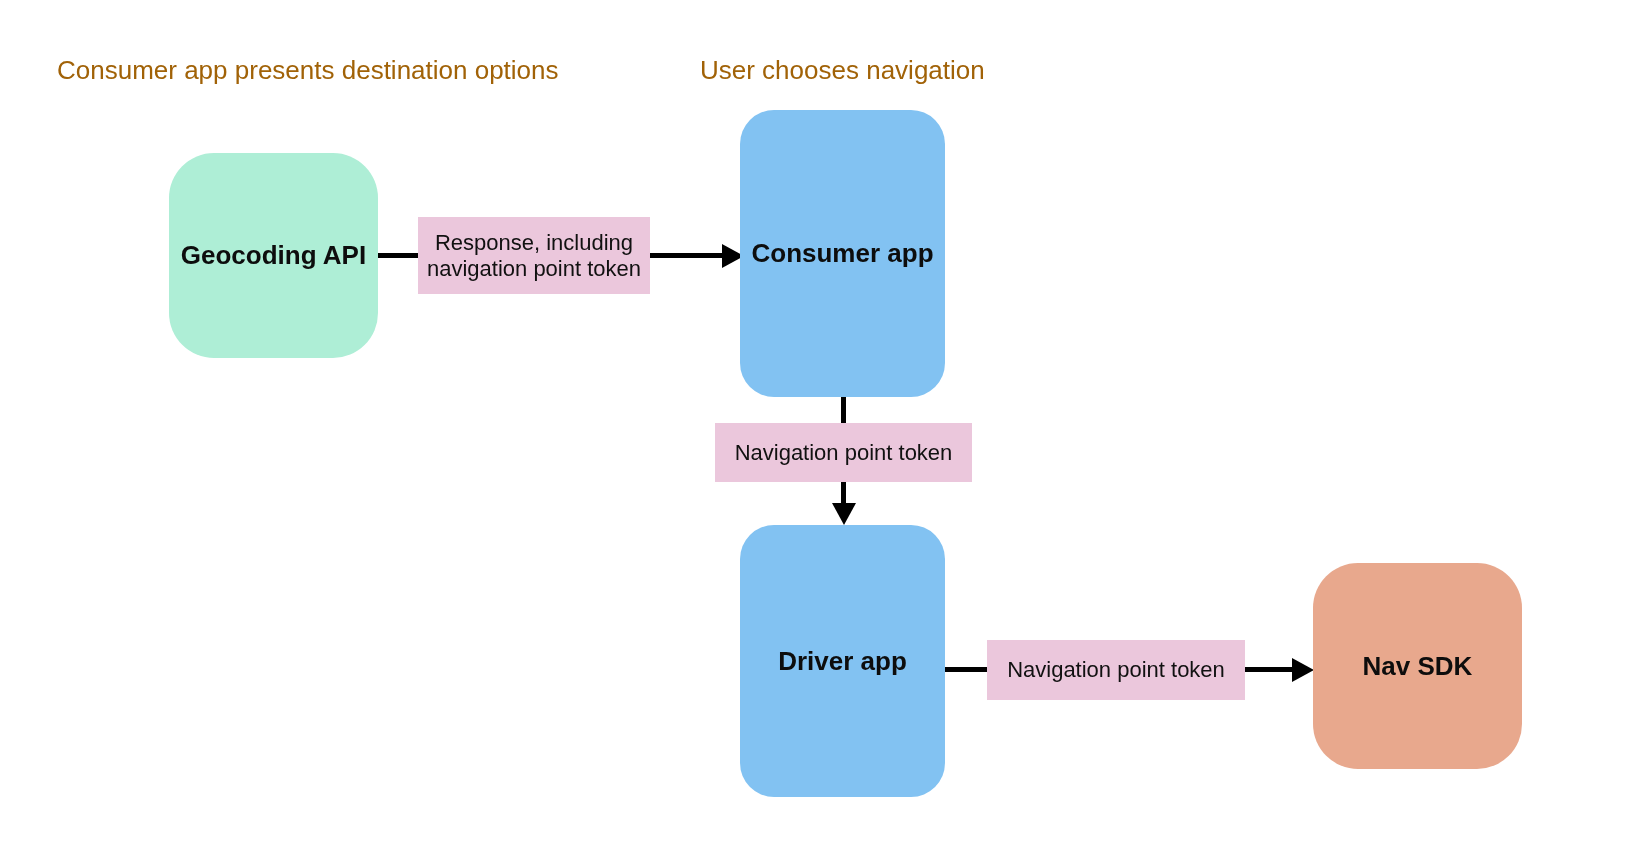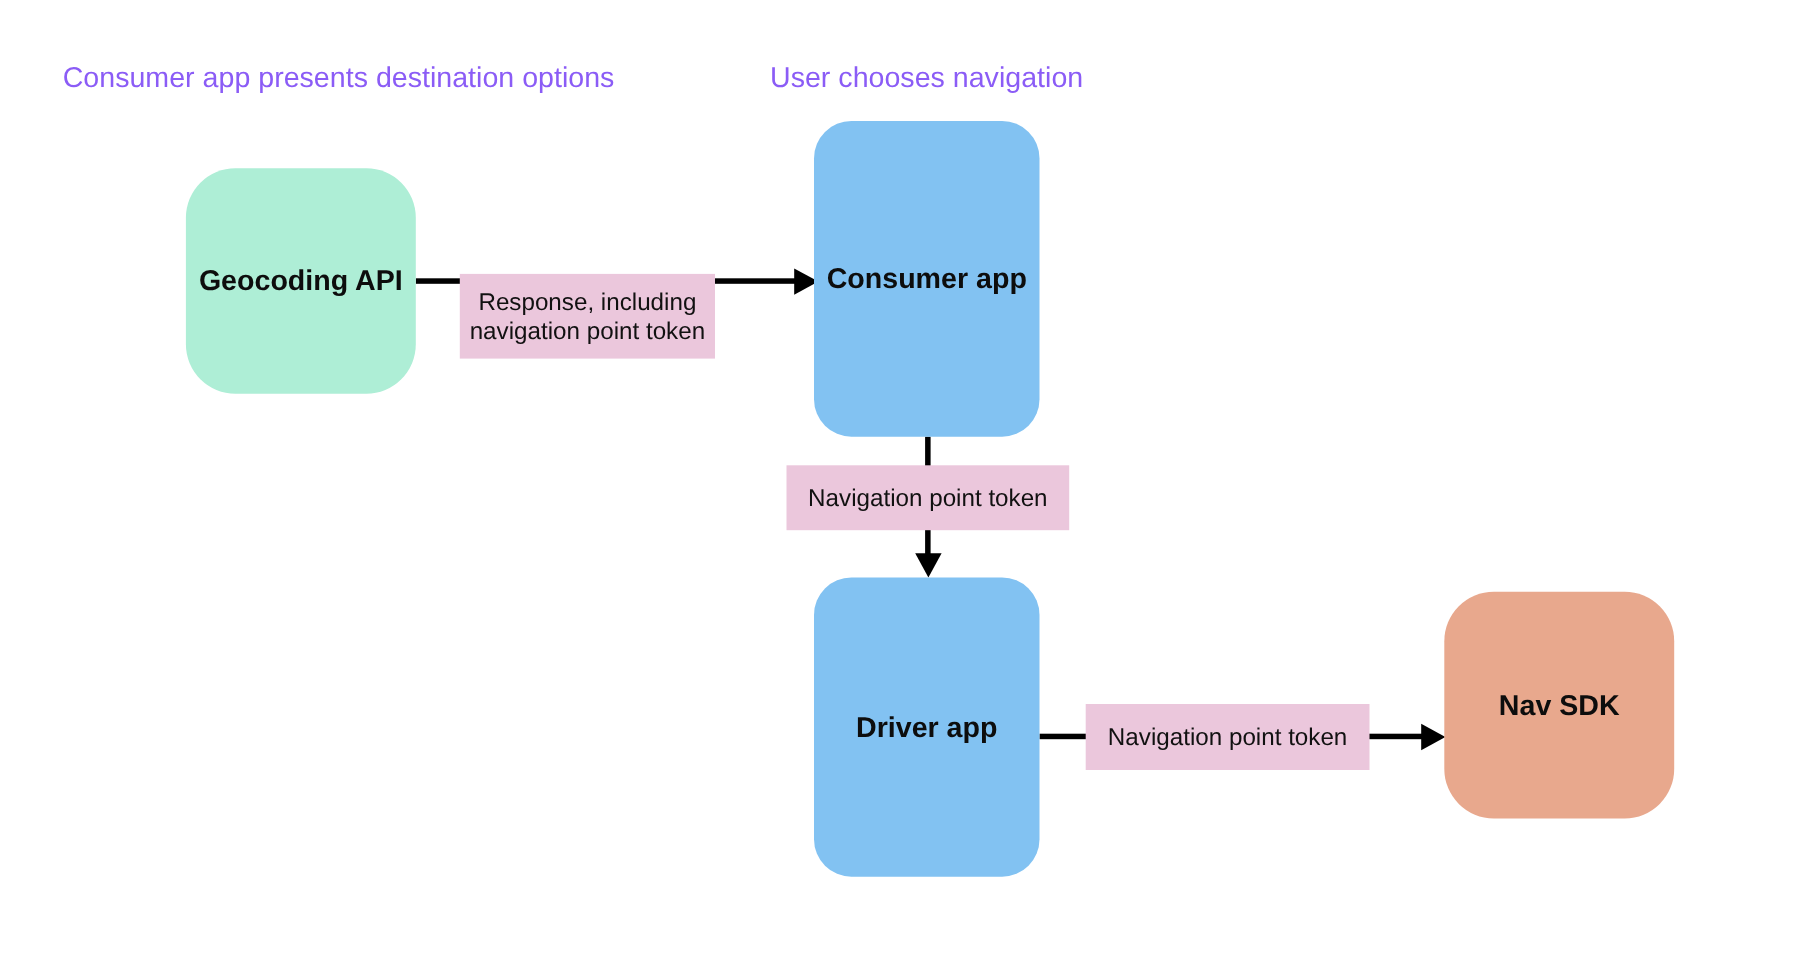--- a/index.html
+++ b/index.html
@@ -13,21 +13,21 @@
     width: 1646px;
     height: 868px;
     background: #ffffff;
     overflow: hidden;
   }
   .lane-header {
     position: absolute;
     top: 54px;
     font-size: 26px;
     line-height: 32px;
-    color: #8b5cf6;
+    color: #a16207;
     white-space: nowrap;
   }
   .node {
     position: absolute;
     display: flex;
     align-items: center;
     justify-content: center;
     text-align: center;
     font-size: 26px;
     font-weight: bold;
@@ -72,23 +72,23 @@
   }
 
   
   #hdr-1 { left: 57px; }
   #hdr-2 { left: 700px; }
   #hdr-3 { left: 1203px; }
 
   #node-geocoding { left: 169px;  top: 153px; width: 209px; height: 205px; }
   #node-consumer  { left: 740px;  top: 110px; width: 205px; height: 287px; }
   #node-driver    { left: 740px;  top: 525px; width: 205px; height: 272px; }
-  #node-navsdk    { left: 1313px; top: 538px; width: 209px; height: 206px; }
+  #node-navsdk    { left: 1313px; top: 563px; width: 209px; height: 206px; }
 
-  #elabel-1 { left: 418px; top: 217px; width: 232px; height: 77px; margin-top: 32px; }
+  #elabel-1 { left: 418px; top: 217px; width: 232px; height: 77px; }
   #elabel-2 { left: 715px; top: 423px; width: 257px; height: 59px; }
   #elabel-3 { left: 987px; top: 640px; width: 258px; height: 60px; }
 
   #eline-1 { left: 378px; top: 253px; width: 348px; height: 5px; }
   #ehead-1 { left: 722px; top: 244px; }
 
   #eline-2 { left: 841px; top: 397px; width: 5px; height: 110px; }
   #ehead-2 { left: 832px; top: 503px; }
 
   #eline-3 { left: 945px; top: 667px; width: 350px; height: 5px; }

